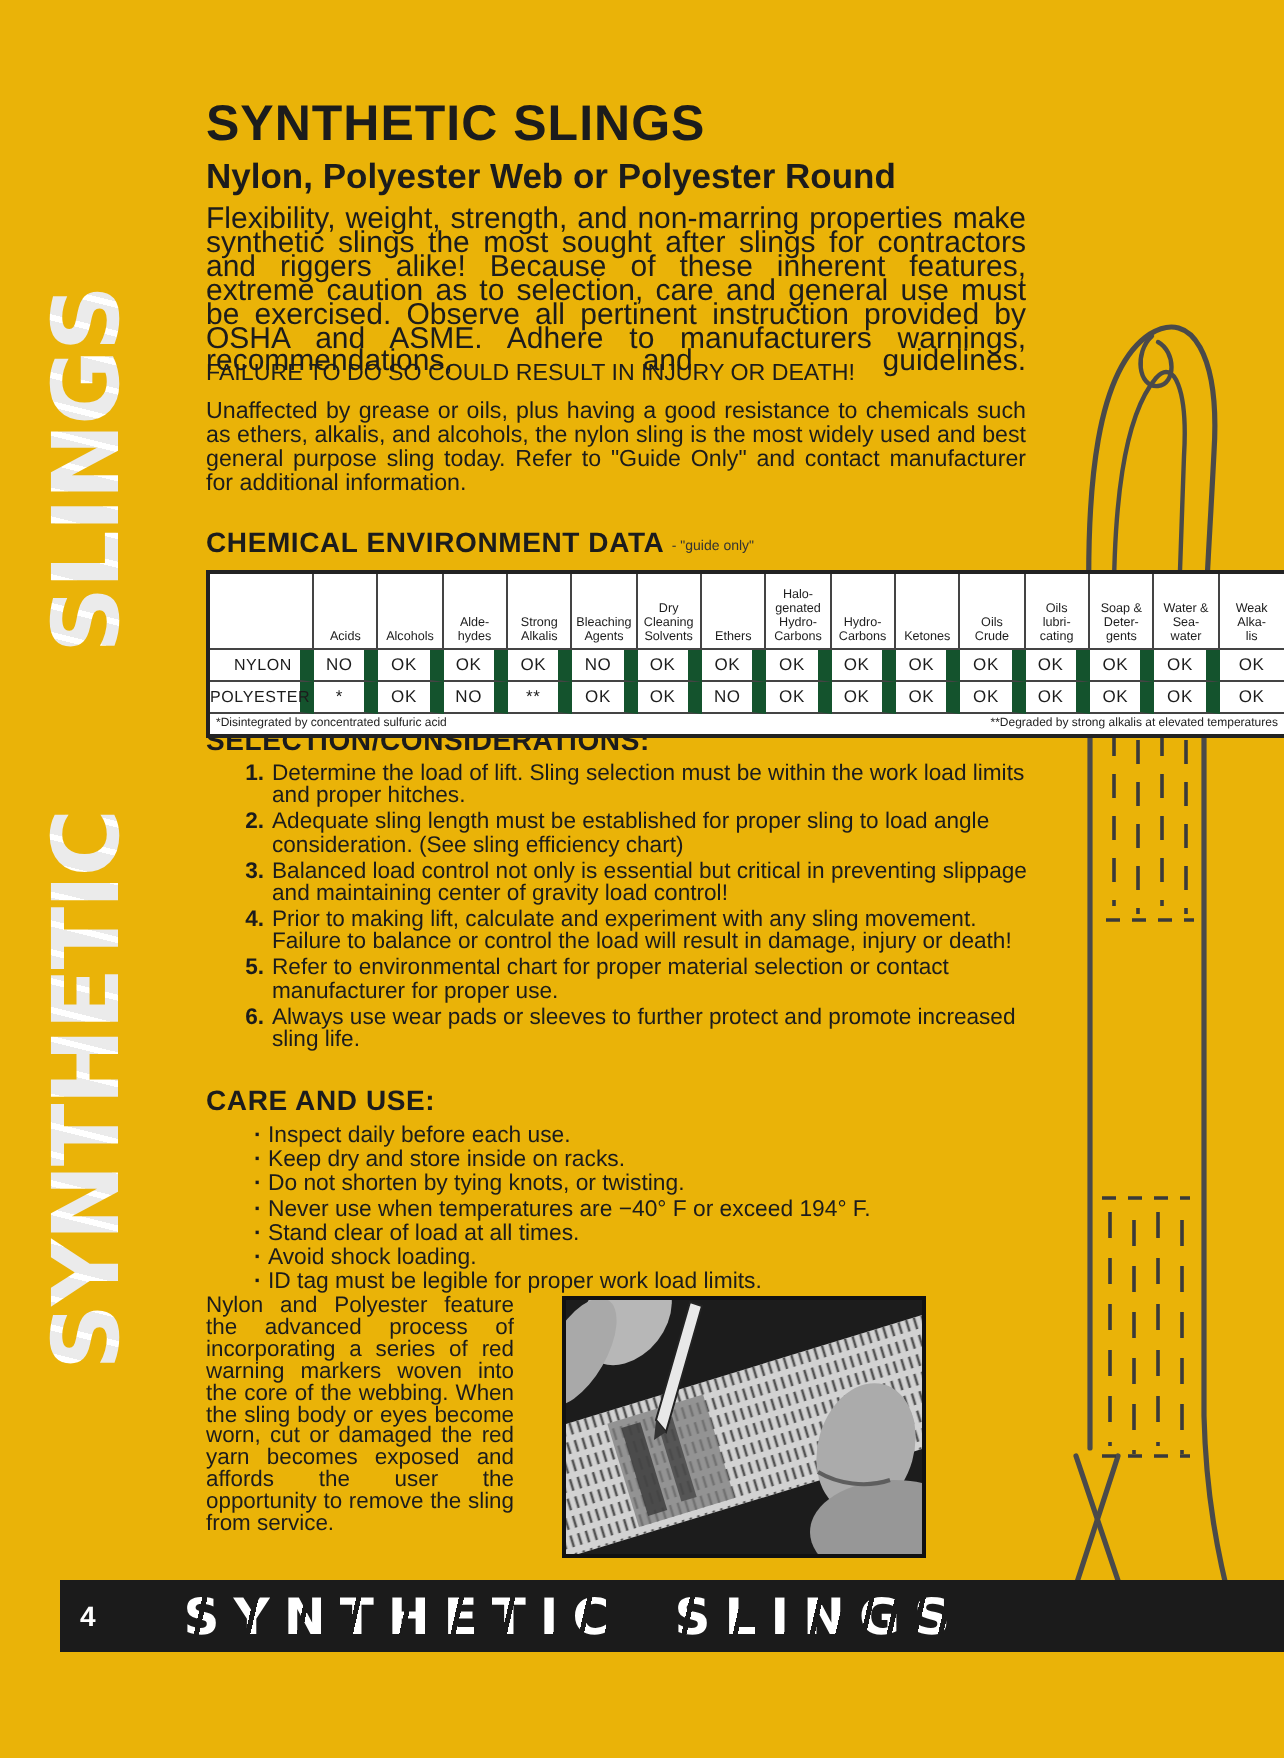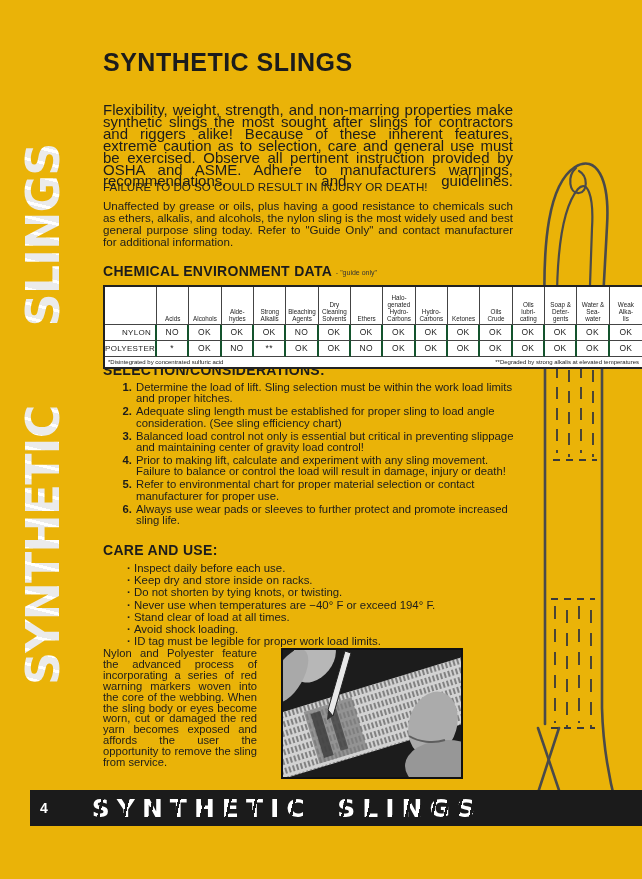--- a/index.html
+++ b/index.html
@@ -30,21 +30,21 @@
   .chem-heading{position:absolute;left:103px;top:263px;font-size:14px;font-weight:bold;letter-spacing:.3px;}
   .chem-note{font-size:7px;font-weight:normal;letter-spacing:0;vertical-align:1px;color:#333;}
 
   
   .chemtable{position:absolute;left:103px;top:285px;width:537px;z-index:3;background:#fff;
     border:2px solid #222;display:grid;grid-template-columns:52px repeat(15,1fr);}
   .ct-row{display:contents;}
   .hcell{border-right:1px solid #444;border-bottom:1px solid #444;font-size:6.3px;line-height:7px;
     text-align:center;white-space:pre-line;display:flex;align-items:flex-end;justify-content:center;
     height:34px;padding:1px 0 2px 0;}
-  .cell{border-right:2px solid #14532d;border-bottom:1px solid #444;font-size:8.5px;height:15px;
+  .cell{border-right:7px solid #14532d;border-bottom:1px solid #444;font-size:8.5px;height:15px;
     line-height:15px;text-align:center;letter-spacing:.3px;}
   .ct-row .hcell:nth-of-type(16),.ct-row .cell:nth-of-type(16){border-right:none;}
   .ct-row .cell:first-of-type{text-align:right;padding-right:4px;font-size:8px;}
   .ct-foot{grid-column:1 / -1;display:flex;justify-content:space-between;font-size:6px;
     padding:2px 3px 2px 3px;color:#222;}
 
   .sec-heading{font-size:14px;font-weight:bold;letter-spacing:.3px;}
   .selection{position:absolute;left:103px;top:362px;width:414px;}
   .sel-items{margin-top:4px;padding-left:14px;}
   .sel-item{display:flex;font-size:11.3px;line-height:11.4px;margin-bottom:1.5px;}
@@ -106,20 +106,21 @@
       <line x1="28" y1="451" x2="72" y2="451" stroke-dasharray="7 6"></line>
       <line x1="32" y1="458" x2="32" y2="575" stroke-dasharray="13 10"></line>
       <line x1="44" y1="462" x2="44" y2="579" stroke-dasharray="13 10"></line>
       <line x1="56" y1="458" x2="56" y2="575" stroke-dasharray="13 10"></line>
       <line x1="68" y1="462" x2="68" y2="579" stroke-dasharray="13 10"></line>
       <line x1="28" y1="580" x2="72" y2="580" stroke-dasharray="7 6"></line>
     </g>
   </svg>
 
   <div class="title">SYNTHETIC SLINGS</div>
+  <div class="subtitle">Nylon, Polyester Web or Polyester Round</div>
 
   <div class="p1">Flexibility, weight, strength, and non-marring properties make synthetic slings the most sought after slings for contractors and riggers alike! Because of these inherent features, extreme caution as to selection, care and general use must be exercised. Observe all pertinent instruction provided by OSHA and ASME. Adhere to manufacturers warnings, recommendations, and guidelines.</div>
   <div class="warnline">FAILURE TO DO SO COULD RESULT IN INJURY OR DEATH!</div>
   <div class="p2">Unaffected by grease or oils, plus having a good resistance to chemicals such as ethers, alkalis, and alcohols, the nylon sling is the most widely used and best general purpose sling today.  Refer to "Guide Only" and contact manufacturer for additional information.</div>
 
   <div class="chem-heading">
     <span>CHEMICAL ENVIRONMENT DATA</span>
     <span class="chem-note">- "guide only"</span>
   </div>
 

